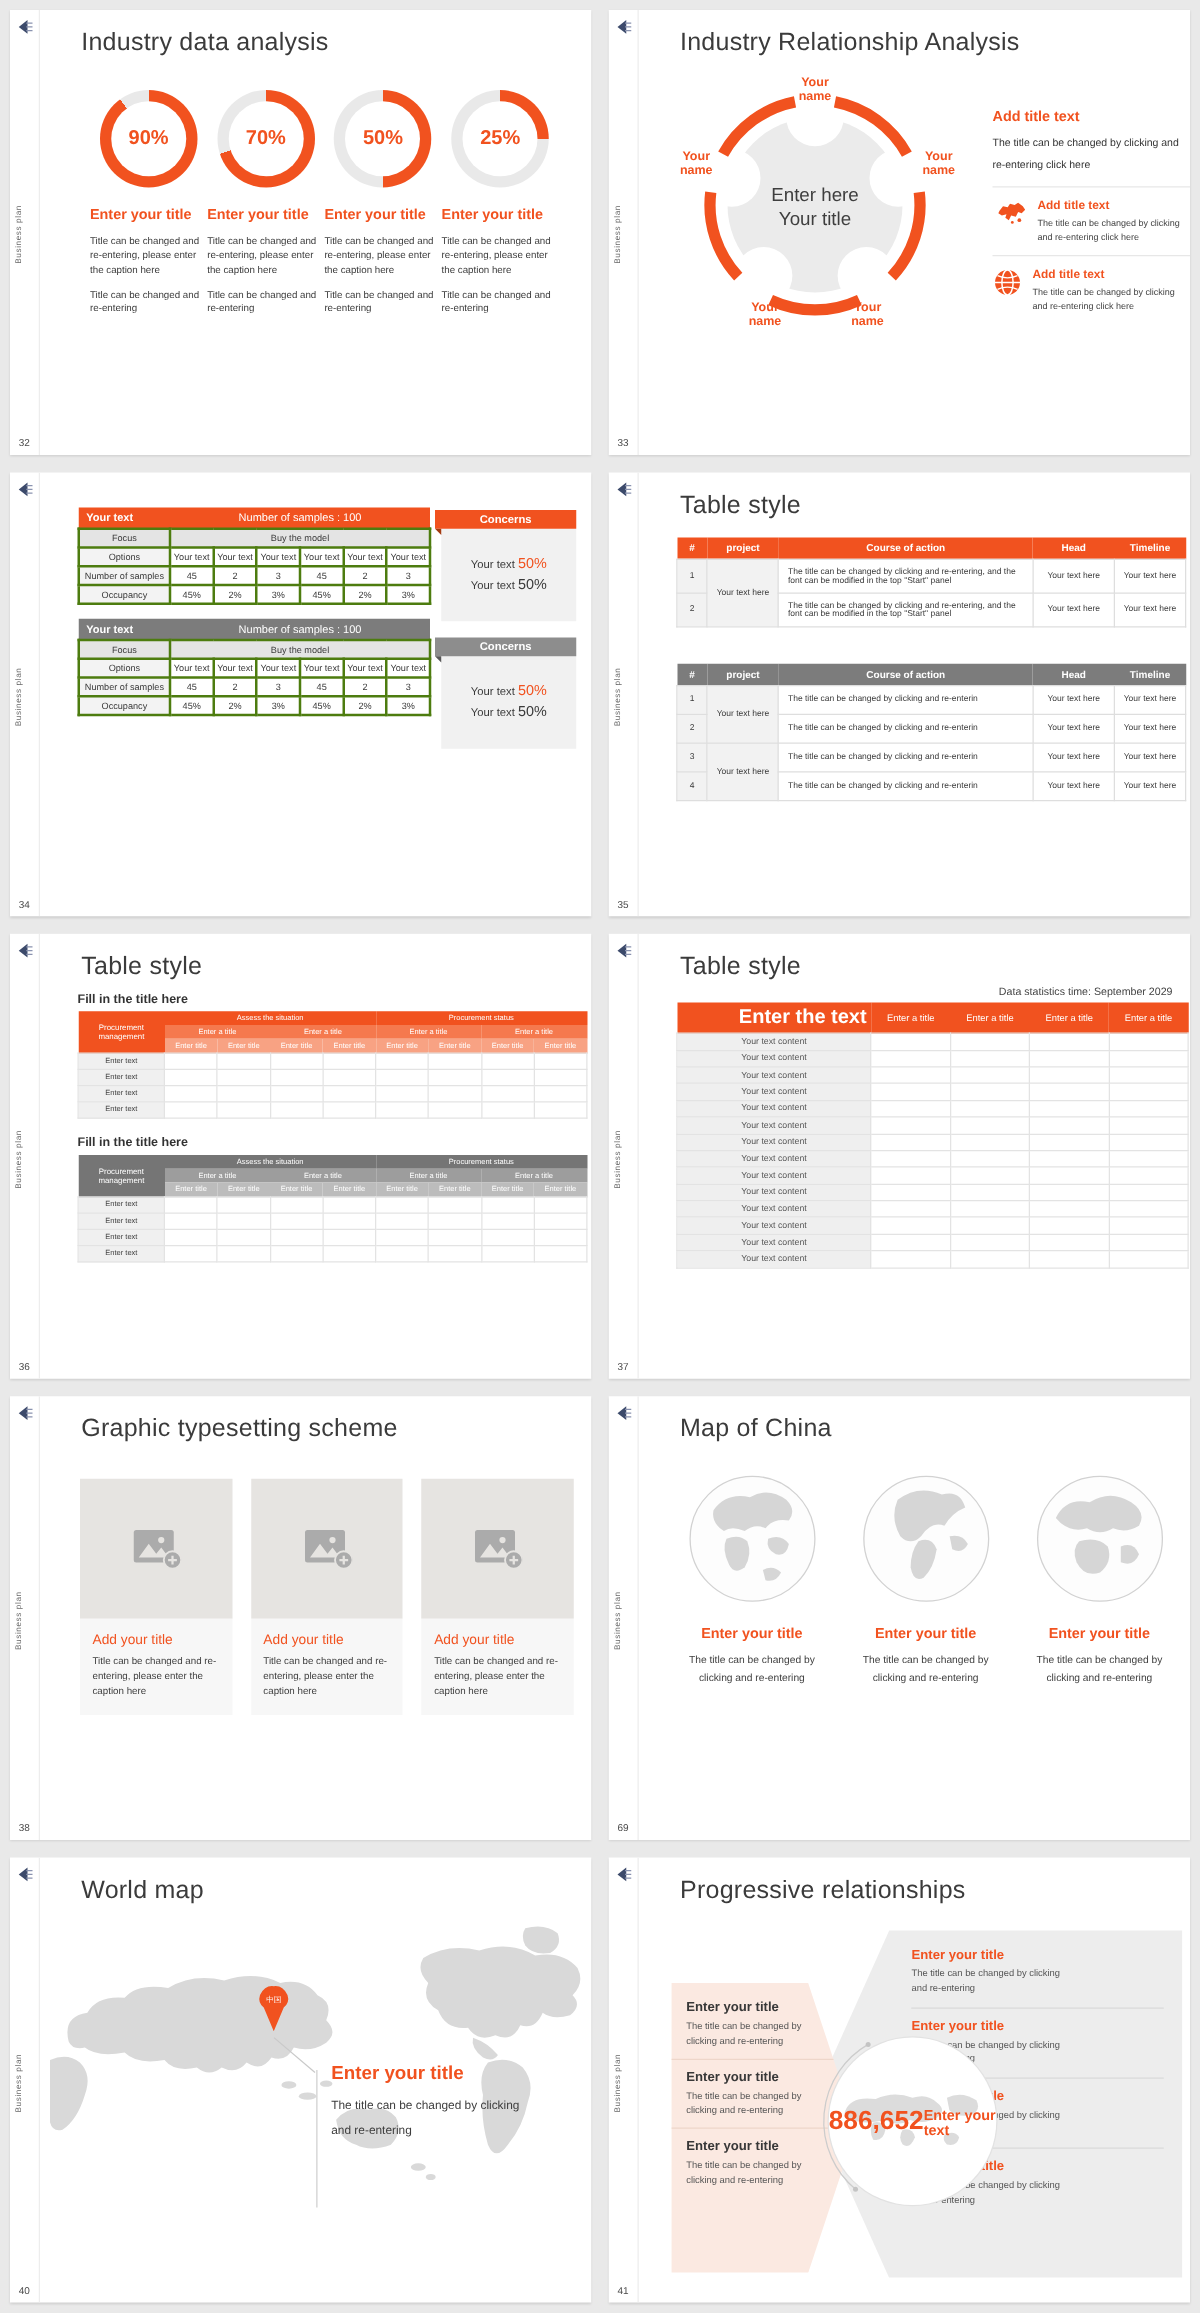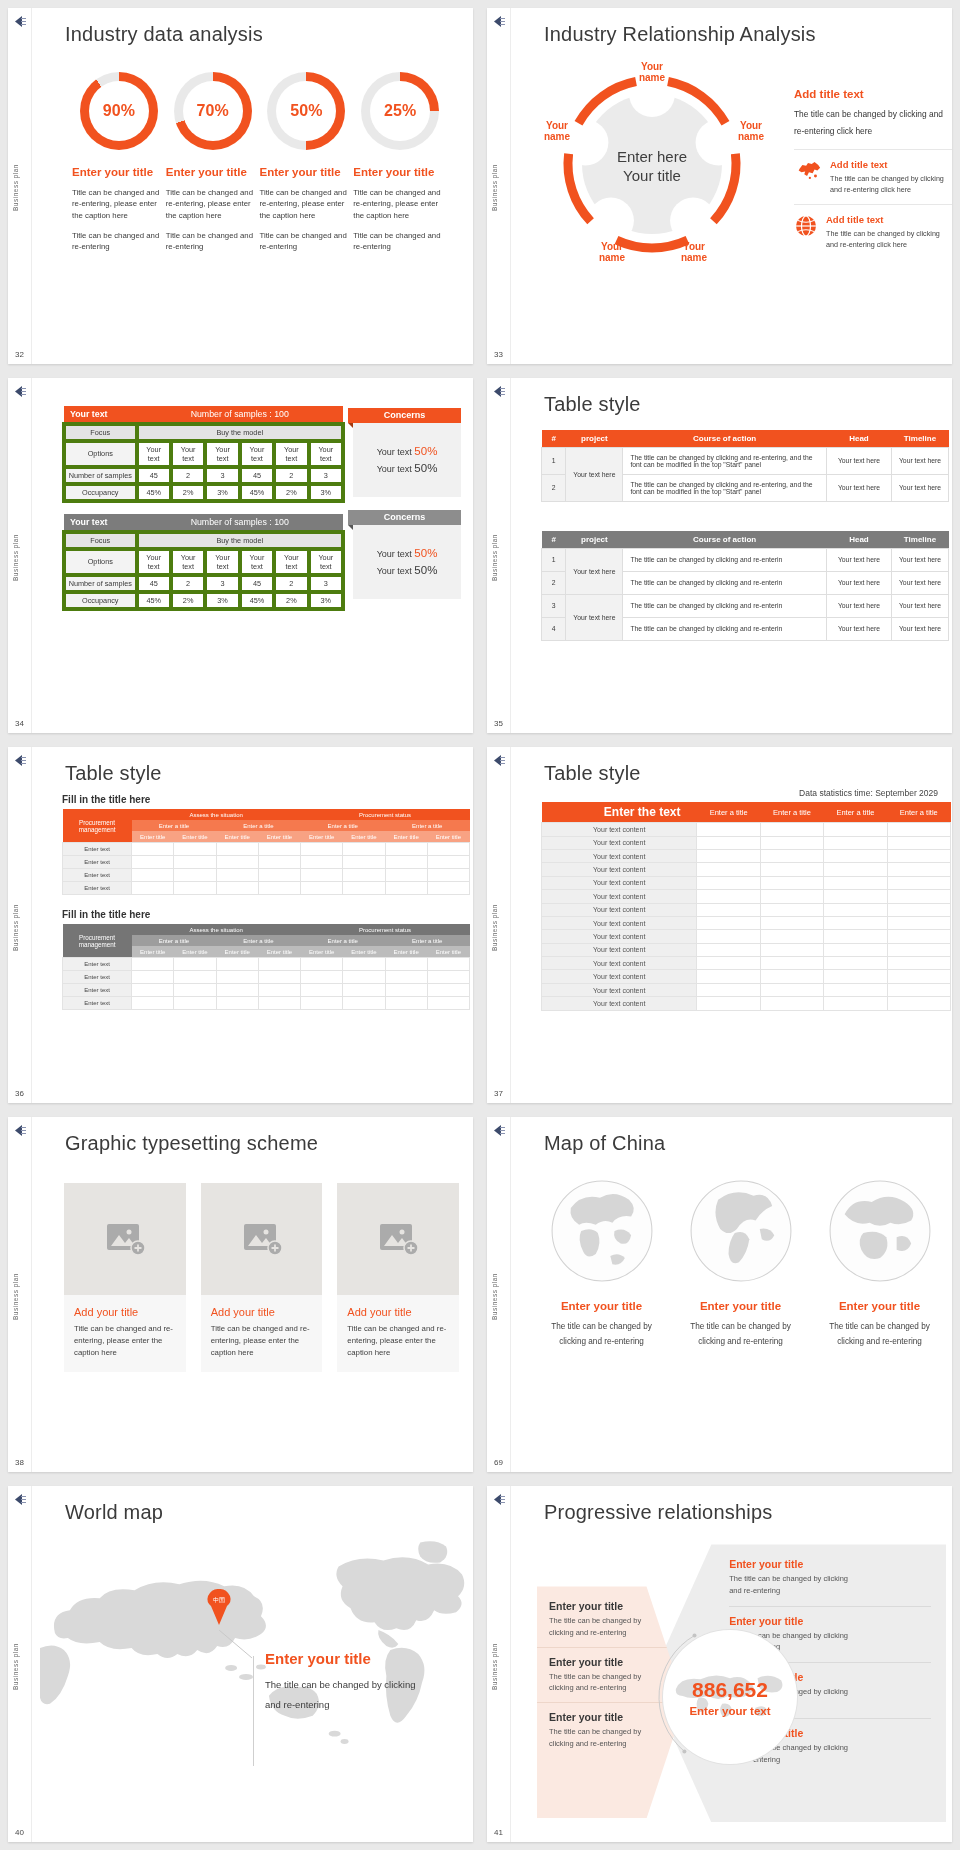--- a/index.html
+++ b/index.html
@@ -39,21 +39,21 @@
 
   
   table{ border-collapse:collapse; table-layout:fixed; }
   .hdr-o{ background:var(--accent); color:#fff; }
   .hdr-g{ background:#7c7c7c; color:#fff; }
 
   
   .s34-row{ display:flex; gap:8px; margin:28px 12px 0 30px; }
   .s34-tables{ flex:1; }
   .t34{ width:100%; font-size:7.3px; text-align:center; color:#3a3a3a; margin-bottom:11px; }
-  .t34 td{ border:4px solid #4d7c0f; padding:2px 1px; }
+  .t34 td{ border:2px solid #4d7c0f; padding:2px 1px; }
   .t34 .h td{ border:none; padding:3px 2px; font-size:8.8px; }
   .t34 .h .hl{ text-align:left; padding-left:6px; font-weight:bold; }
   .t34 .focus td{ background:#e4e4e4; padding:2px; }
   .t34 .lab{ background:#f3f3f3; }
   .concerns-col{ width:108px; flex:none; padding-top:2px; }
   .concern{ margin-bottom:13px; }
   .ribbon{ position:relative; height:15px; margin-left:-5px; color:#fff; font-weight:bold; font-size:9px; text-align:center; line-height:15px; }
   .ribbon::after{ content:""; position:absolute; left:0; top:100%; width:0; height:0; border-top:5px solid #a33a10; border-left:5px solid transparent; }
   .ribbon.gr{ background:#8d8d8d; } .ribbon.gr::after{ border-top-color:#575757; }
   .ribbon.or{ background:var(--accent); }
@@ -75,21 +75,21 @@
   .t36 .corner{ font-size:6.3px; }
   .t36.or .r1 td{ background:var(--accent); } .t36.or .r2 td{ background:var(--accent2); } .t36.or .r3 td{ background:var(--accent3); }
   .t36.gr .r1 td{ background:#757575; } .t36.gr .r2 td{ background:#9d9d9d; } .t36.gr .r3 td{ background:#bcbcbc; }
   .t36 .body td{ background:#fff; border:1px solid #e3e3e3; color:#444; height:13px; }
   .t36 .body .rl{ background:#f0f0f0; }
 
   
   .s37-note{ text-align:right; margin:3px 14px 0 0; font-size:8.5px; color:#444; }
   .t37{ width:410px; margin:4px 0 0 30px; font-size:7px; color:#555; text-align:center; }
   .t37 .h td{ padding:3px 2px; font-size:7.5px; }
-  .t37 .h .fc{ font-weight:bold; font-size:12px;padding-left:48px; }
+  .t37 .h .fc{ font-weight:bold; font-size:16px;padding-left:48px; }
   .t37 .b td{ border:1px solid #e3e3e3; height:13.4px; padding:0 2px; }
   .t37 .b .rl{ background:#efefef; }
 
   
   .cards{ display:flex; gap:15px; margin:28px 14px 0 32px; }
   .card{ width:127px; }
   .card-img{ height:112px; background:#e6e4e1; display:flex; align-items:center; justify-content:center; }
   .card-body{ background:#f7f7f7; padding:11px 10px 13px; }
   .card-title{ color:var(--accent); font-weight:normal; font-size:11px; }
   .card-cap{ margin-top:5px; font-size:7.8px; color:#3f3f3f; line-height:1.55; }
@@ -116,21 +116,21 @@
   .pl-title{ font-size:10.5px; font-weight:bold; color:#383838; }
   .pl-cap{ margin-top:3px; font-size:7.5px; color:#555; line-height:1.55; width:100px; }
   .panel-right{ position:absolute; left:112px; right:0; top:14px; height:278px; background:#ededed;
     clip-path:polygon(0 50%,21% 0,100% 0,100% 100%,21% 100%); }
   .pr-items{ position:absolute; left:27%; right:5%; top:6px; }
   .pr-item{ padding:8px 0 9px; }
   .pr-item + .pr-item{ border-top:1px solid #dadada; }
   .pr-title{ font-size:10.5px; font-weight:bold; color:var(--accent); }
   .pr-cap{ margin-top:3px; font-size:7.5px; color:#555; line-height:1.55; width:120px; }
   .s41-circle{ position:absolute; left:126px; top:100px; width:134px; height:134px; background:#fff; border-radius:50%;
-    box-shadow:0 0 0 1px #e2e2e2; z-index:2; display:flex; flex-direction:column; align-items:center; justify-content:center; }
+    box-shadow:0 0 0 1px #e2e2e2; z-index:2; display:flex; flex-direction:row; align-items:center; justify-content:flex-end; }
   .s41-map{ position:absolute; top:34px; left:8px; opacity:.85; }
   .s41-value{ position:relative; color:var(--accent); font-weight:bold; font-size:21px; }
   .s41-label{ position:relative; margin-top:3px; color:var(--accent); font-weight:bold; font-size:11.5px; }
   .s41-arc{ position:absolute; left:-7px; top:-7px; }
 </style>
 </head>
 <body>
 
 <div class="board">
 

